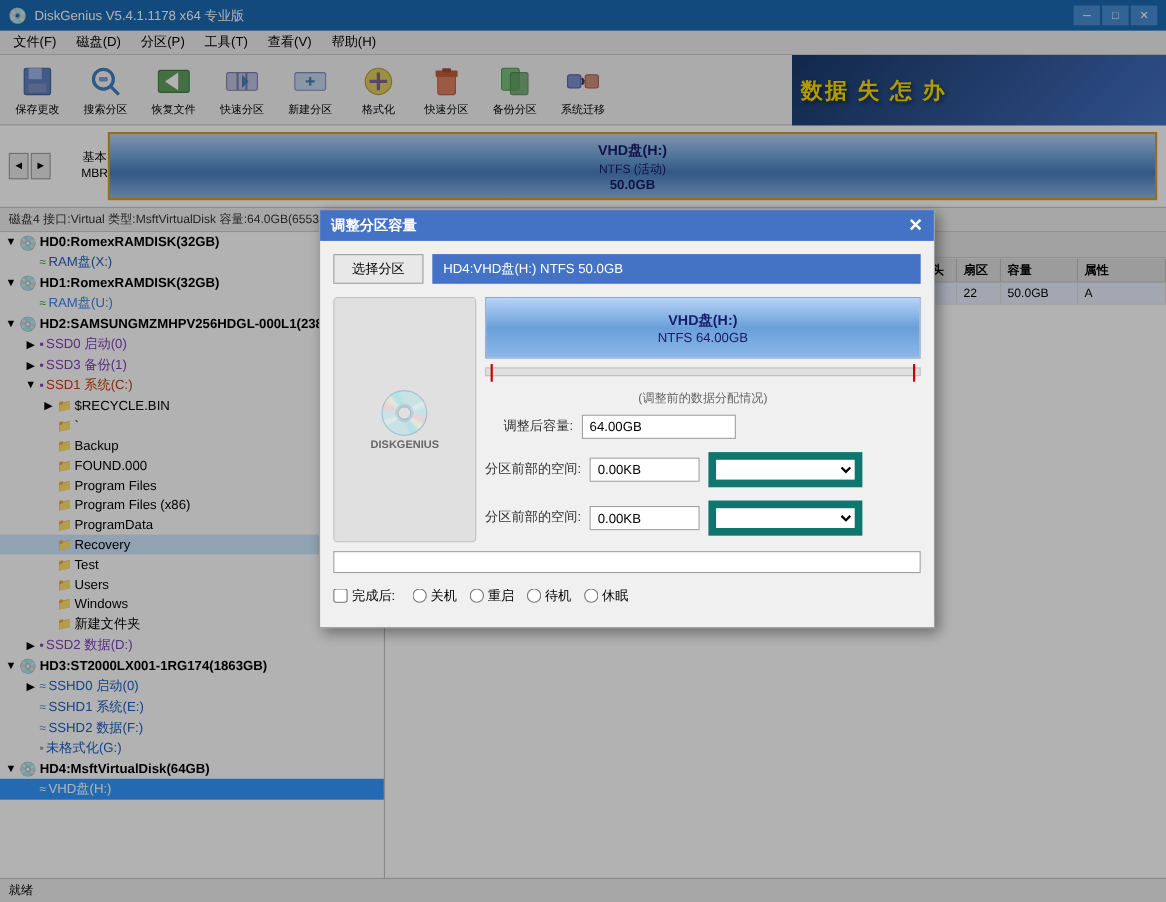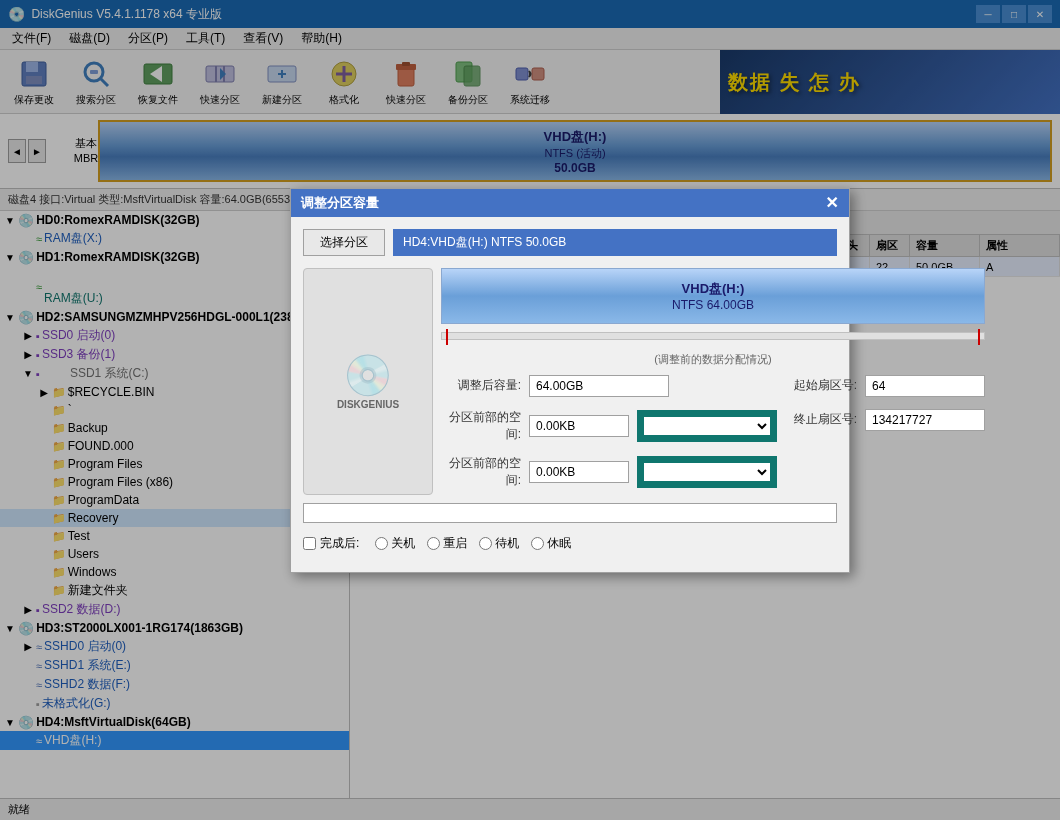--- a/index.html
+++ b/index.html
@@ -274,42 +274,42 @@
     </div>
 
     <div class="tree-item" style="padding-left:2px;">
       <span class="tree-toggle">▼</span>
       <span style="color:#4080c0; font-size:13px;">💿</span>
       <span class="tree-label node-disk">HD1:RomexRAMDISK(32GB)</span>
     </div>
     <div class="tree-item" style="padding-left:20px;">
       <span class="tree-toggle"></span>
       <span style="color:#40a040; font-size:11px;">≈</span>
-      <span class="tree-label" style="color:#0f766e;margin-top:23px;"> RAM盘(U:)</span>
+      <span class="tree-label" style="color:#3b82f6;"> RAM盘(U:)</span>
     </div>
 
     <div class="tree-item" style="padding-left:2px;">
       <span class="tree-toggle">▼</span>
       <span style="color:#4080c0; font-size:13px;">💿</span>
       <span class="tree-label node-disk">HD2:SAMSUNGMZMHPV256HDGL-000L1(238GB)</span>
     </div>
     <div class="tree-item" style="padding-left:20px;">
       <span class="tree-toggle">▶</span>
       <span style="color:#8040c0; font-size:11px;">▪</span>
       <span class="tree-label" style="color:#8040c0;"> SSD0 启动(0)</span>
     </div>
     <div class="tree-item" style="padding-left:20px;">
       <span class="tree-toggle">▶</span>
       <span style="color:#8040c0; font-size:11px;">▪</span>
       <span class="tree-label" style="color:#8040c0;"> SSD3 备份(1)</span>
     </div>
     <div class="tree-item" style="padding-left:20px;">
       <span class="tree-toggle">▼</span>
       <span style="color:#8040c0; font-size:11px;">▪</span>
-      <span class="tree-label" style="color:#737373;margin-left:28px;"> SSD1 系统(C:)</span>
+      <span class="tree-label" style="color:#c2410c;"> SSD1 系统(C:)</span>
     </div>
 
     <div class="tree-item" style="padding-left:36px;">
       <span class="tree-toggle">▶</span>
       <span style="color:#e8b030; font-size:11px;">📁</span>
       <span class="tree-label"> $RECYCLE.BIN</span>
     </div>
     <div class="tree-item" style="padding-left:36px;">
       <span class="tree-toggle"></span>
       <span style="color:#e8b030; font-size:11px;">📁</span>
@@ -499,51 +499,41 @@
             <div style="font-size:12px; font-weight:normal;">NTFS 64.00GB</div>
           </div>
 
           <div class="modal-slider-area">
             <div class="modal-slider-handle-left"></div>
             <div class="modal-slider-handle-right"></div>
           </div>
 
           <div class="modal-info-title">(调整前的数据分配情况)</div>
 
-          <div style="display:flex; ">
+          <div style="display:flex; gap:16px;">
             <div style="display:flex; flex-direction:column; gap:6px;">
               <div class="modal-form-row">
                 <span class="modal-form-label">调整后容量:</span>
                 <input class="modal-input modal-input-wide" type="text" value="64.00GB" style="">
               </div>
               <div class="modal-form-row">
                 <span class="modal-form-label">分区前部的空间:</span>
                 <input class="modal-input" style="width: 100px;" type="text" value="0.00KB">
                 <select class="modal-select">
                   <option>保持空间</option>
                 </select>
               </div>
               <div class="modal-form-row">
                 <span class="modal-form-label">分区前部的空间:</span>
                 <input class="modal-input" style="width: 100px;" type="text" value="0.00KB">
                 <select class="modal-select">
                   <option>保持空间</option>
                 </select>
               </div>
             </div>
-            <div style="display:flex; flex-direction:column; gap:6px;">
-              <div class="modal-form-row">
-                <span class="modal-form-label">起始扇区号:</span>
-                <input class="modal-input modal-input-sm" type="text" value="64" style="">
-              </div>
-              <div class="modal-form-row">
-                <span class="modal-form-label">终止扇区号:</span>
-                <input class="modal-input modal-input-sm" type="text" value="134217727" style="">
-              </div>
-            </div>
           </div>
         </div>
       </div>
 
       <div class="modal-progress"></div>
 
       <div class="modal-options">
         <div class="modal-checkbox">
           <input type="checkbox" style="">
           <span>完成后:</span>

